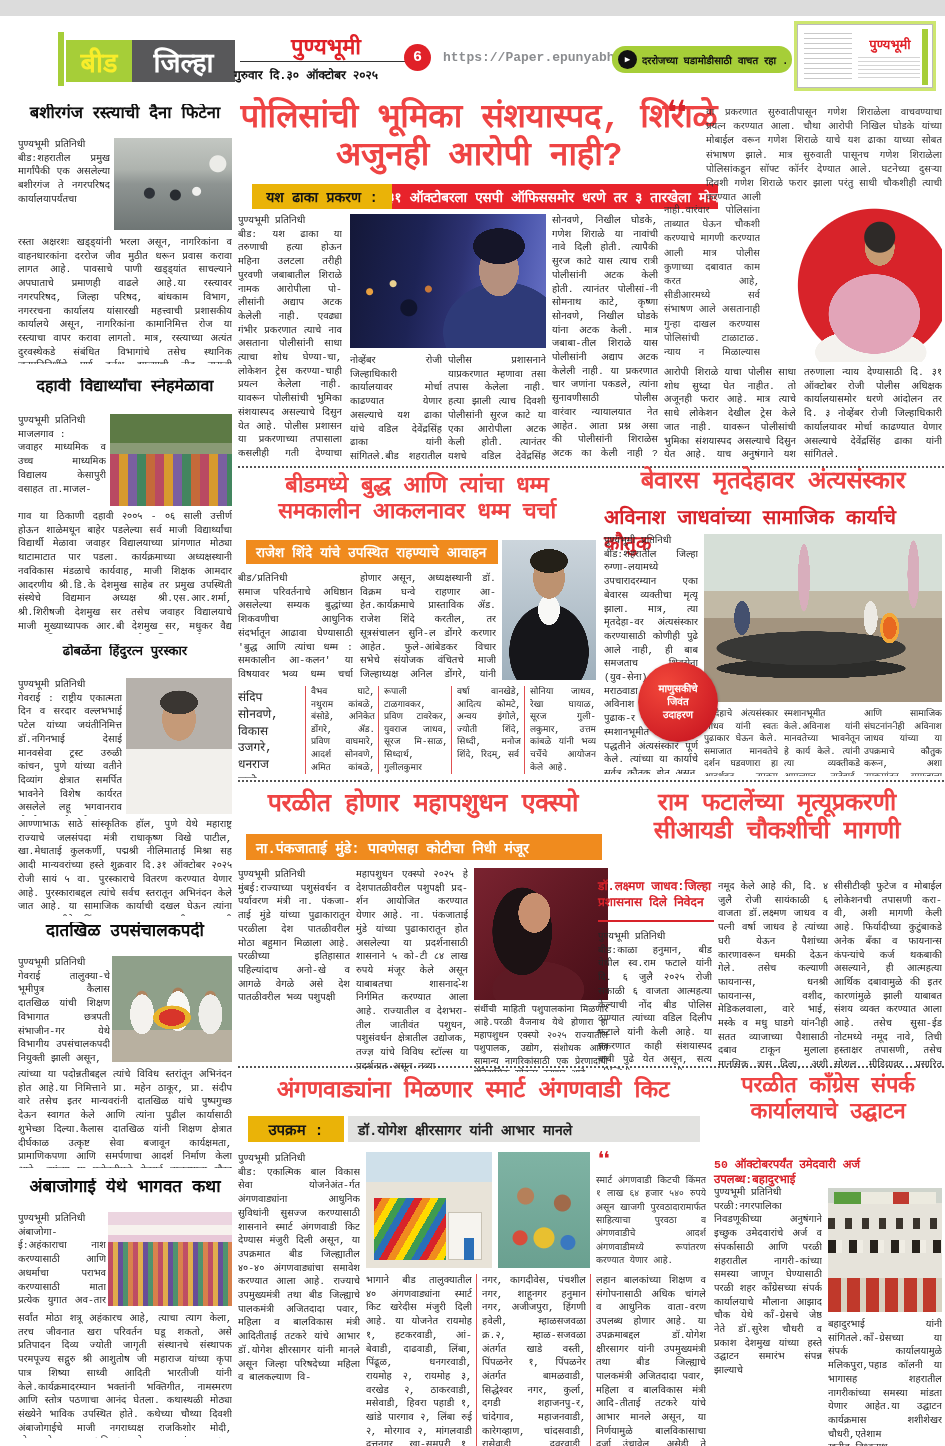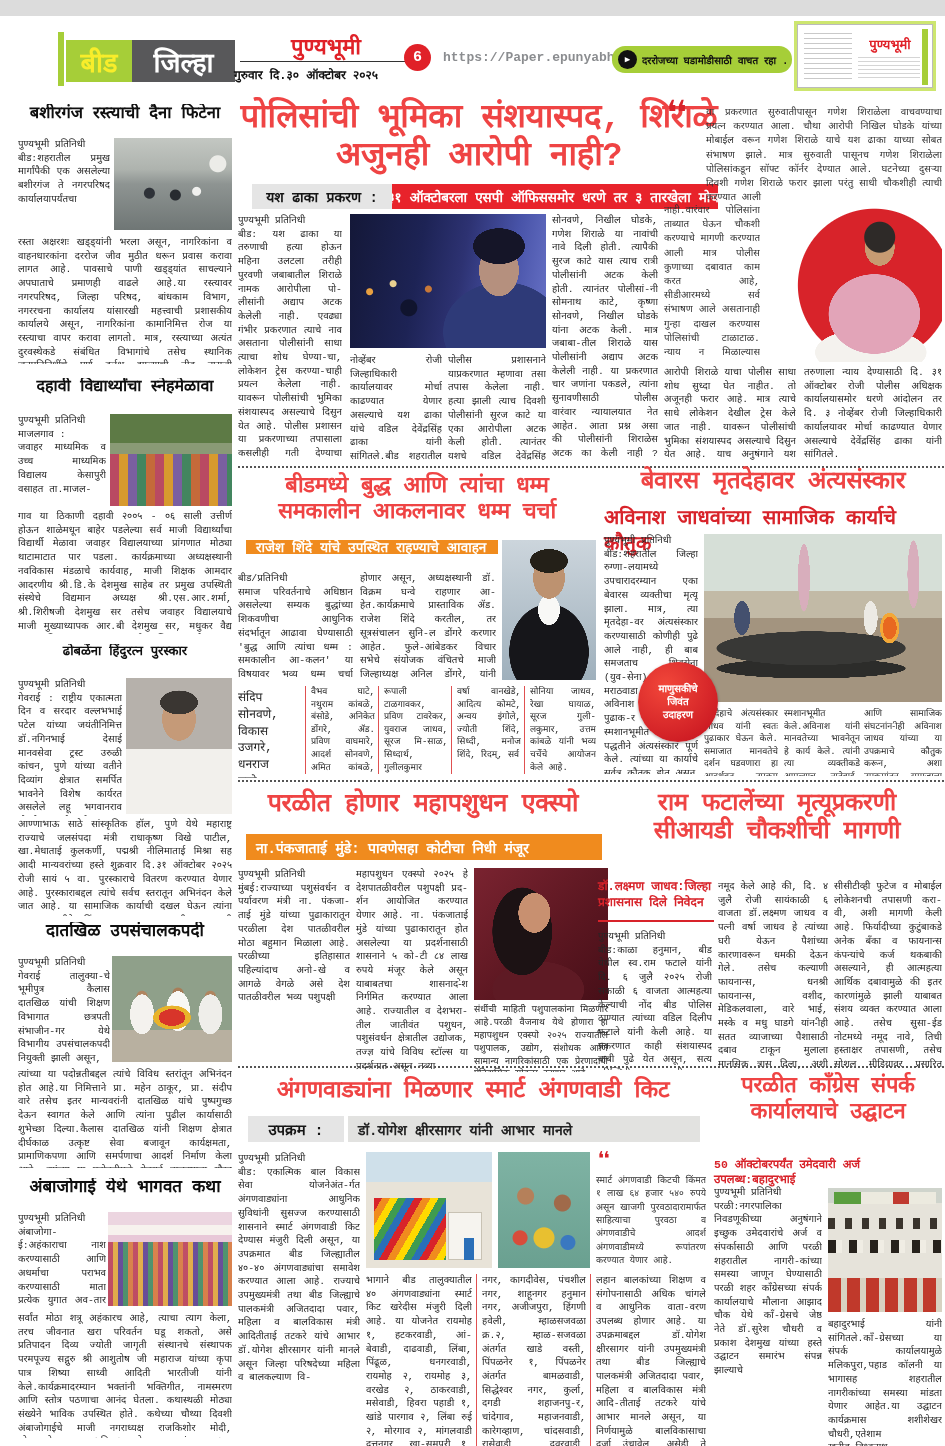--- a/index.html
+++ b/index.html
@@ -5,21 +5,21 @@
   *{margin:0;padding:0;box-sizing:border-box}
   html,body{background:#dcdcdc}
   #page{position:relative;width:945px;height:1446px;margin:16px auto;background:#fff;
         font-family:Liberation Mono, monospace;overflow:hidden}
   .abs{position:absolute}
   .hd{font-weight:800;color:#ef4444;text-align:center;line-height:1.16;letter-spacing:-.3px}
   .hdl{font-weight:800;color:#0f0f0f;text-align:center;line-height:1.2;white-space:nowrap;overflow:hidden}
   .bt{font-size:9.8px;line-height:1.4;text-align:justify;color:#262626;overflow:hidden}
   .pre{white-space:pre-line}
   .ob{background:#f08b1e;color:#fff;font-weight:700;display:flex;align-items:center;padding:0 10px;overflow:hidden;white-space:nowrap}
-  .yb{background:#e5e5e5;color:#151515;font-weight:800;display:flex;align-items:center;justify-content:center;white-space:nowrap}
+  .yb{background:#eab308;color:#151515;font-weight:800;display:flex;align-items:center;justify-content:center;white-space:nowrap}
   .rb{background:#e8232b;color:#fff;font-weight:700;display:flex;align-items:center;justify-content:center;white-space:nowrap;overflow:hidden}
   .rs{color:#d8232a;font-weight:800;line-height:1.3}
   .dot{border-top:2px dotted #555}
   .vr{background:#e05050;width:1px}
   .photo{background-repeat:no-repeat;background-color:#cfcfcf;overflow:hidden}
   .qmark{color:#d8232a;font-size:44px;line-height:1;font-weight:800}
   .qtext{font-size:9.8px;line-height:1.45;text-align:justify;color:#333;overflow:hidden}
   .badge{background:radial-gradient(circle at 35% 30%,#f2473a,#c30f1d);border-radius:50%;
          display:flex;align-items:center;justify-content:center;text-align:center;
          color:#fff;font-weight:800;font-size:10px;line-height:1.3;box-shadow:0 1px 3px rgba(0,0,0,.35)}
@@ -113,21 +113,21 @@
     <div class="abs qtext" style="left:664px;top:188px;width:96px;height:156px">नाही.वारंवार पोलिसांना ताब्यात घेऊन चौकशी करण्याचे मागणी करण्यात आली मात्र पोलीस कुणाच्या दबावात काम करत आहे, सीडीआरमध्ये सर्व संभाषण आले असतानाही गुन्हा दाखल करण्यास पोलिसांची टाळाटाळ. न्याय न मिळाल्यास मुख्यमंत्र्यांच्या बंगल्यासमोर सहकुटुंब आमरण उपोषण करणार असल्याचे देवेंद्र ढाका यांनी म्हटले आहे.</div>
     <div class="abs" style="left:764px;top:186px;width:178px;height:160px;background-image:radial-gradient(circle at 65% 22%,#2e2a28 0 15px,transparent 16px),radial-gradient(ellipse 15px 19px at 65% 28%,#c79b72 0 99%,transparent 100%),radial-gradient(ellipse 46px 40px at 62% 70%,#e2a4b8 0 99%,transparent 100%),radial-gradient(ellipse 56px 24px at 60% 94%,#f4f2ee 0 99%,transparent 100%),radial-gradient(circle at 62% 52%,#d8232a 0 76px,transparent 77px)"></div>
     <div class="abs bt" style="left:664px;top:350px;width:132px;height:94px">आरोपी शिराळे याचा पोलीस साधा शोध सुध्दा घेत नाहीत. तो अजूनही फरार आहे. मात्र त्याचे साधे लोकेशन देखील ट्रेस केले जात नाही. यावरून पोलीसांची भुमिका संशयास्पद असल्याचे दिसुन येत आहे. याच अनुषंगाने यश ढाका या</div>
     <div class="abs bt" style="left:804px;top:350px;width:138px;height:94px">तरुणाला न्याय देण्यासाठी दि. ३१ ऑक्टोबर रोजी पोलीस अधिक्षक कार्यालयासमोर धरणे आंदोलन तर दि. ३ नोव्हेंबर रोजी जिल्हाधिकारी कार्यालयावर मोर्चा काढण्यात येणार असल्याचे देवेंद्रसिंह ढाका यांनी सांगितले.</div>
   </section>
 
   <div class="abs dot" style="left:238px;top:450px;width:706px"></div>
 
   <section>
     <div class="abs hd" style="left:238px;top:458px;width:358px;font-size:22px">बीडमध्ये बुद्ध आणि त्यांचा धम्म समकालीन आकलनावर धम्म चर्चा</div>
-    <div class="abs ob" style="left:246px;top:524px;width:252px;height:14px;font-size:13.5px">राजेश शिंदे यांचे उपस्थित राहण्याचे आवाहन</div>
+    <div class="abs ob" style="left:246px;top:524px;width:252px;height:24px;font-size:13.5px">राजेश शिंदे यांचे उपस्थित राहण्याचे आवाहन</div>
     <div class="abs photo" style="left:502px;top:524px;width:94px;height:140px;background-image:radial-gradient(ellipse 19px 12px at 50% 15%,#242018 0 99%,transparent 100%),radial-gradient(ellipse 16px 21px at 50% 27%,#bd9270 0 99%,transparent 100%),radial-gradient(ellipse 11px 15px at 50% 50%,#f8f8f6 0 99%,transparent 100%),radial-gradient(ellipse 40px 48px at 50% 80%,#16161a 0 99%,transparent 100%),linear-gradient(180deg,#ccd5dc,#9fb0bc)"></div>
     <div class="abs bt pre" style="left:238px;top:556px;width:115px;height:110px">बीड/प्रतिनिधी
 समाज परिवर्तनाचे अधिष्ठान असलेल्या सम्यक बुद्धांच्या शिकवणीचा आधुनिक संदर्भातून आढावा घेण्यासाठी 'बुद्ध आणि त्यांचा धम्म : समकालीन आ-कलन' या विषयावर भव्य धम्म चर्चा आयोजित करण्यात आली आहे. दि. २ नोव्हेंबर रोजी सकाळी ११ वाजता, हॉटेल निलम्स, बीड येथे चर्चा होणार आहे.</div>
     <div class="abs bt" style="left:360px;top:556px;width:136px;height:110px">होणार असून, अध्यक्षस्थानी डॉ. विक्रम घन्वे राहणार आ-हेत.कार्यक्रमाचे प्रास्ताविक ॲड. राजेश शिंदे करतील, तर सूत्रसंचालन सुनि-ल डोंगरे करणार आहेत. फुले-आंबेडकर विचार सभेचे संयोजक वंचितचे माजी जिल्हाध्यक्ष अनिल डोंगरे, यांनी सर्वांनी उपस्थित राहण्याचे आवाहन केले आहे.</div>
     <div class="abs bt" style="left:238px;top:674px;width:64px;height:88px;font-size:12px">संदिप सोनवणे, विकास उजगरे, धनराज घरपे, आसिफ तांबोळी, ॲड. आशपाक खोकले, बी. एन. आढाव आदी.</div>
     <div class="abs vr" style="left:305px;top:670px;height:88px"></div>
     <div class="abs bt" style="left:311px;top:670px;width:64px;height:88px;font-size:9px">वैभव घाटे, नथुराम कांबळे, बंसोडे, अनिकेत डोंगरे, ॲड. प्रविण वाघमारे, आदर्श सोनवणे, अमित कांबळे, अन्वय</div>
     <div class="abs vr" style="left:378px;top:670px;height:88px"></div>
     <div class="abs bt" style="left:384px;top:670px;width:64px;height:88px;font-size:9px">रूपाली टाळगावकर, प्रविण टावरेकर, युवराज जाधव, सूरज मि-साळ, सिध्दार्थ, गुलीलकुमार जाधव, सुनिल</div>
     <div class="abs vr" style="left:451px;top:670px;height:88px"></div>

